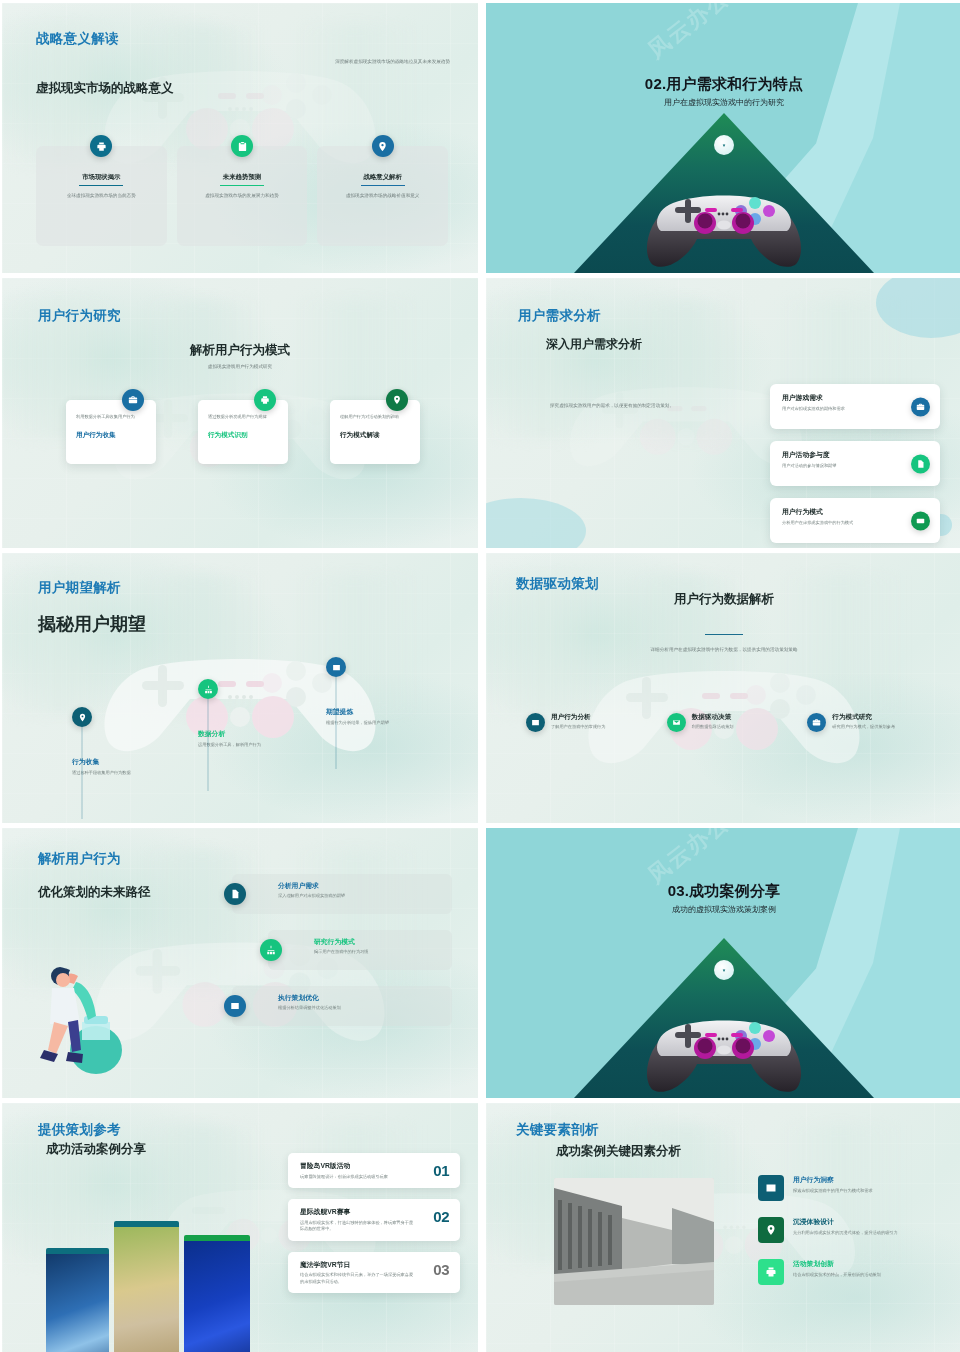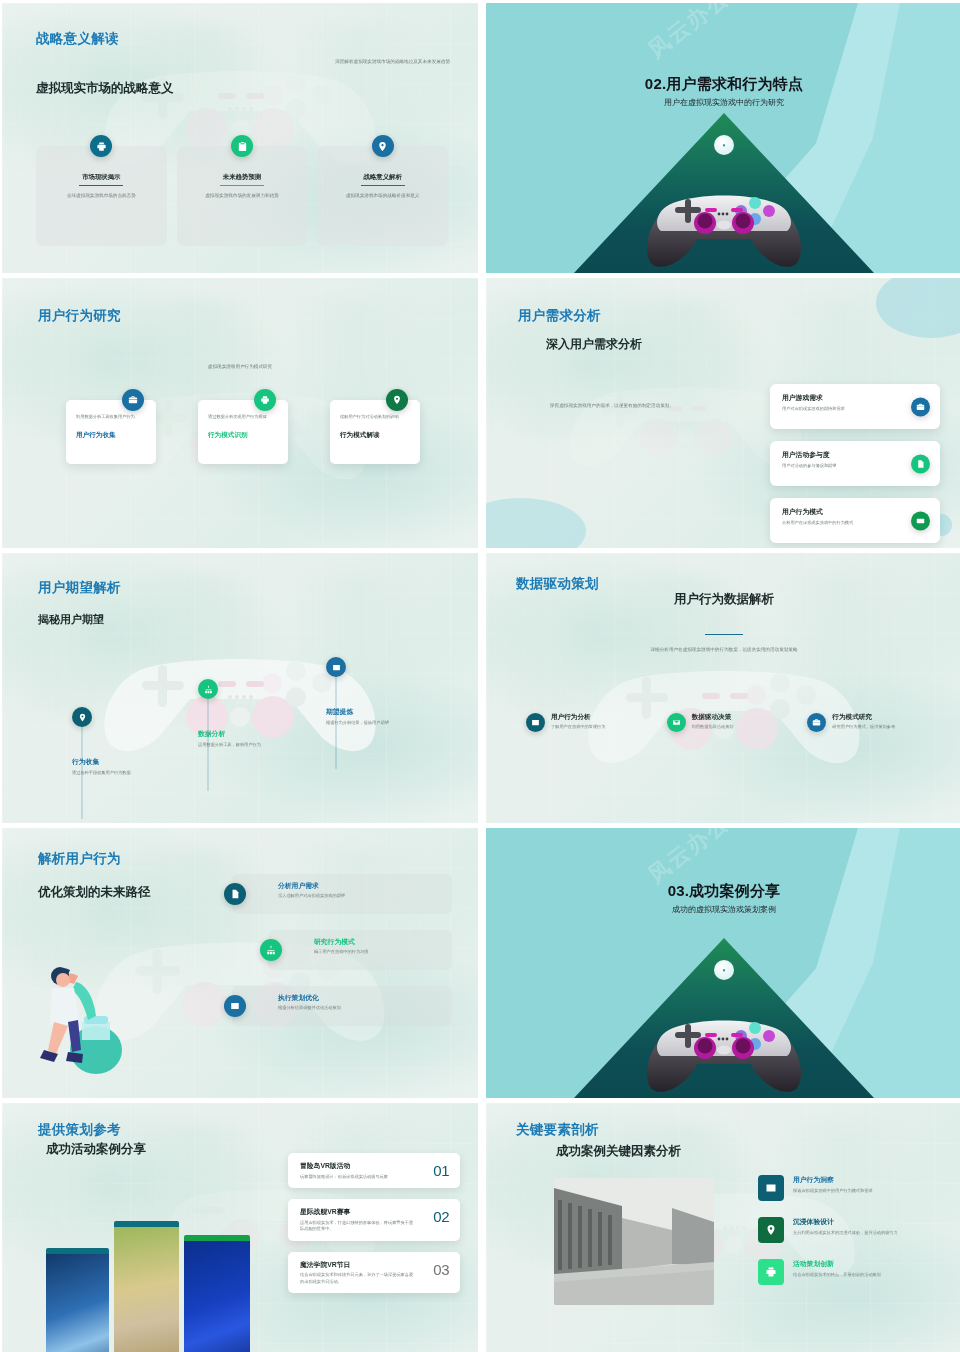--- a/index.html
+++ b/index.html
@@ -157,21 +157,21 @@
              padding:9px 44px 9px 12px; position:relative; min-height:45px; }
   .s4-item .t { font-size:6.8px; font-weight:700; color:#1d2b2a; margin-bottom:3px; }
   .s4-item .ico {
     position:absolute; right:10px; top:50%; transform:translateY(-50%);
     width:19px; height:19px; border-radius:50%;
     display:flex; align-items:center; justify-content:center;
     box-shadow:0 2px 6px rgba(0,0,0,.18);
   }
 
   
-  .s5-h2 { position:absolute; left:36px; top:59px; font-size:11px; font-weight:700; color:#1d2b2a; }
+  .s5-h2 { position:absolute; left:36px; top:59px; font-size:18px; font-weight:700; color:#1d2b2a; }
   .s5-step { position:absolute; }
   .s5-step .pin { width:20px; height:20px; border-radius:50%;
                   display:flex; align-items:center; justify-content:center;
                   box-shadow:0 2px 6px rgba(0,0,0,.18); position:relative; }
   .s5-step .pin:after { content:""; position:absolute; left:50%; top:100%;
                         transform:translateX(-50%); width:1px; height:92px;
                         background:rgba(26,110,140,.35); }
   .s5-step .lab { font-size:6.8px; font-weight:700; margin-top:6px; }
   .s5-step .dsc { width:64px; margin-top:3px; }
 
@@ -207,21 +207,21 @@
   .s9-photos { position:absolute; left:44px; bottom:0; width:205px; height:152px; }
   .s9-ph { position:absolute; bottom:0; border-radius:2px; overflow:hidden; }
   .s9-ph .cap { height:6px; width:100%; }
   .s9-ph .body { width:100%; height:100%; }
   .s9-list { position:absolute; right:18px; top:50px; width:172px;
              display:flex; flex-direction:column; gap:11px; }
   .s9-item { background:#fff; border-radius:5px; box-shadow:0 3px 9px rgba(30,60,60,.12);
              padding:8px 44px 8px 12px; position:relative; }
   .s9-item .t { font-size:6.8px; font-weight:700; color:#1d2b2a; margin-bottom:2.5px; }
   .s9-item .num { position:absolute; right:11px; top:9px;
-                  font-size:15px; font-weight:400; letter-spacing:-.5px; }
+                  font-size:15px; font-weight:700; letter-spacing:-.5px; }
 
   
   .s10-h2 { position:absolute; left:70px; top:40px; font-size:12.5px; font-weight:700; color:#1d2b2a; }
   .s10-photo { position:absolute; left:68px; top:75px; width:160px; height:127px;
                border-radius:2px; overflow:hidden; }
   .s10-list { position:absolute; right:14px; top:72px; width:190px;
               display:flex; flex-direction:column; gap:16px; }
   .s10-row { display:flex; gap:9px; }
   .s10-row .sq { width:26px; height:26px; border-radius:4px; flex:none;
                  display:flex; align-items:center; justify-content:center; }
@@ -352,20 +352,21 @@
             <circle cx="182" cy="58" r="10" fill="#f6eef3"></circle>
           <circle cx="117" cy="92" r="21" fill="#f7dfe9"></circle>
             <circle cx="183" cy="92" r="21" fill="#f7dfe9"></circle>
           <rect x="128" y="56" width="18" height="6" rx="3" fill="#f2d6e2"></rect>
           <rect x="156" y="56" width="18" height="6" rx="3" fill="#f2d6e2"></rect>
           <circle cx="150" cy="92" r="10" fill="#eef3f1"></circle>
         </g>
       </svg>
     </div>
     <div class="kicker" style="left:36px; top:29px;">用户行为研究</div>
+    <div class="s3-h2">解析用户行为模式</div>
     <div class="s3-sub tiny">虚拟现实游戏用户行为模式研究</div>
     <div class="s3-row">
       <div class="s3-card">
         <div class="bub" style="background:#1a6fa3;">
           <svg class="gi" width="10" height="10" viewBox="0 0 24 24" fill="#fff">
               <path d="M10 3h4a2 2 0 012 2v1h4a2 2 0 012 2v3H2V8a2 2 0 012-2h4V5a2 2 0 012-2zm0 3h4V5h-4zM2 12h20v6a2 2 0 01-2 2H4a2 2 0 01-2-2z"></path>
             </svg>
         </div>
         <div class="tinier">利用数据分析工具收集用户行为</div>
         <div class="lbl" style="color:#1a6fa3;">用户行为收集</div>

